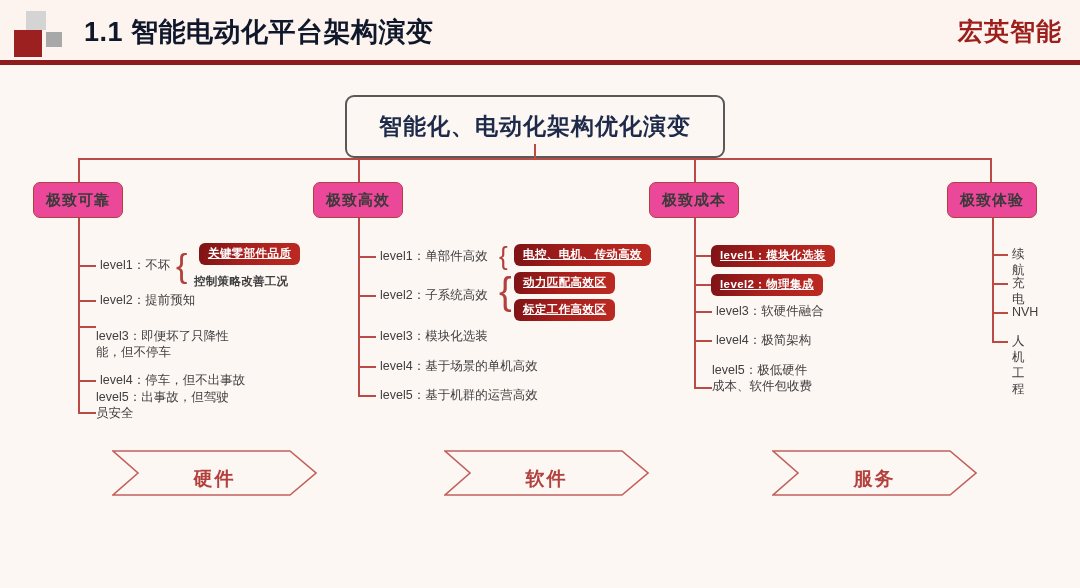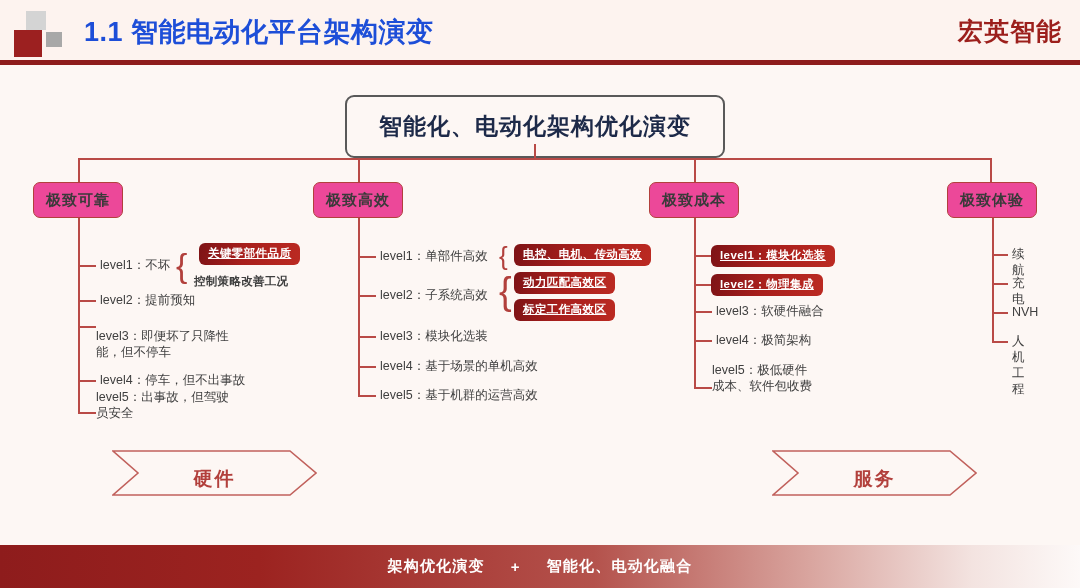--- a/index.html
+++ b/index.html
@@ -19,21 +19,21 @@
   #header {
     position: absolute; left: 0; top: 0; width: 1080px; height: 62px;
     background: #fdf3ef;
   }
   .logo-sq { position: absolute; }
   .logo-sq.a { left: 26px; top: 11px; width: 20px; height: 19px; background: #d4d4d4; }
   .logo-sq.b { left: 14px; top: 30px; width: 28px; height: 27px; background: #9c2020; }
   .logo-sq.c { left: 46px; top: 32px; width: 16px; height: 15px; background: #a8a8a8; }
   #page-title {
     position: absolute; left: 84px; top: 14px;
-    font-size: 27px; font-weight: bold; color: #1d4ed8;
+    font-size: 27px; font-weight: bold; color: #0f172a;
     letter-spacing: 0.5px;
   }
   #brand {
     position: absolute; right: 18px; top: 15px;
     font-size: 25px; font-weight: bold; color: #9c1f1c;
     letter-spacing: 1px;
   }
   #header-rule {
     position: absolute; left: 0; top: 60px; width: 1080px; height: 5px;
     background: #8e1c1c;
@@ -238,28 +238,27 @@
     <div class="ln h" style="left:992px; top:341px; width:16px;"></div>
     <div class="lvl" style="left:1012px; top:333px;">人机工程</div>
   </div>
 
   <div class="chev" style="left:112px; top:450px; width:205px;">
     <svg width="205" height="46" viewBox="0 0 205 46">
       <polygon points="1,1 178,1 204,23 178,45 1,45 26,23" fill="#fdf7f4" stroke="#c1615c" stroke-width="1.6"></polygon>
     </svg>
     <span>硬件</span>
   </div>
+  <div class="chev" style="left:444px; top:450px; width:205px;">
+    <svg width="205" height="46" viewBox="0 0 205 46">
+      <polygon points="1,1 178,1 204,23 178,45 1,45 26,23" fill="#fdf7f4" stroke="#c1615c" stroke-width="1.6"></polygon>
+    </svg>
+    <span>软件</span>
+  </div>
   <div class="chev" style="left:772px; top:450px; width:205px;">
     <svg width="205" height="46" viewBox="0 0 205 46">
       <polygon points="1,1 178,1 204,23 178,45 1,45 26,23" fill="#fdf7f4" stroke="#c1615c" stroke-width="1.6"></polygon>
     </svg>
     <span>服务</span>
   </div>
 
-  <div id="footer">
-    <span class="ft">架构优化演变</span>
-    <span class="gap"></span>
-    <span class="ft">+</span>
-    <span class="gap"></span>
-    <span class="ft">智能化、电动化融合</span>
-  </div>
 
 </div>
 
 </body></html>

